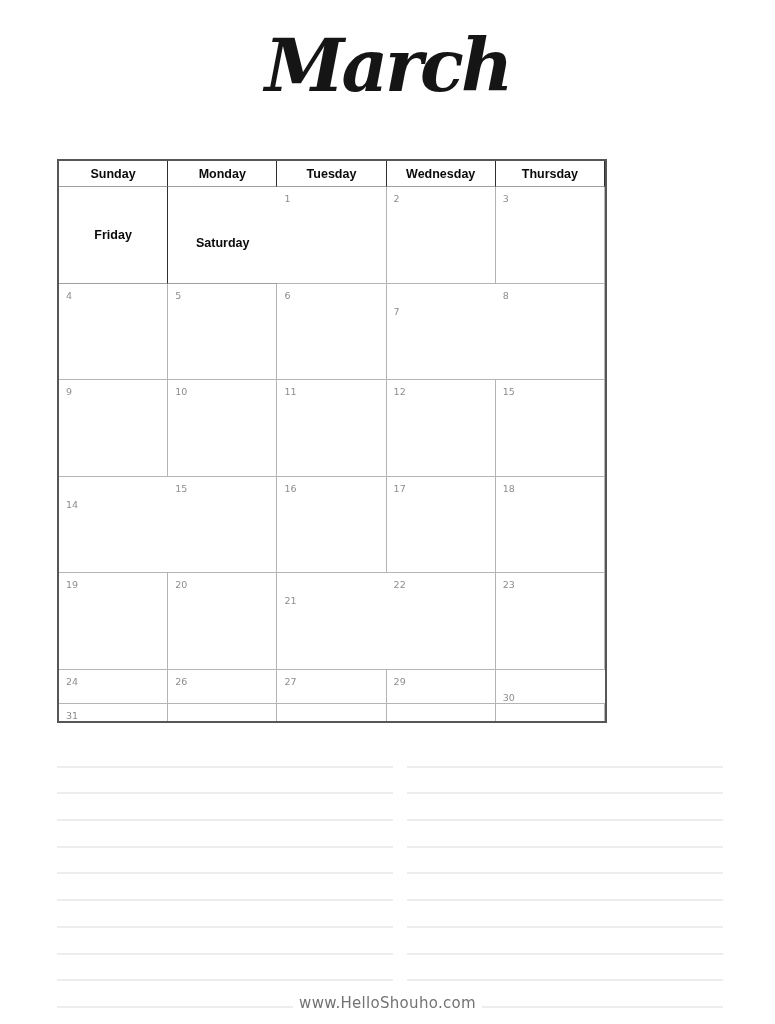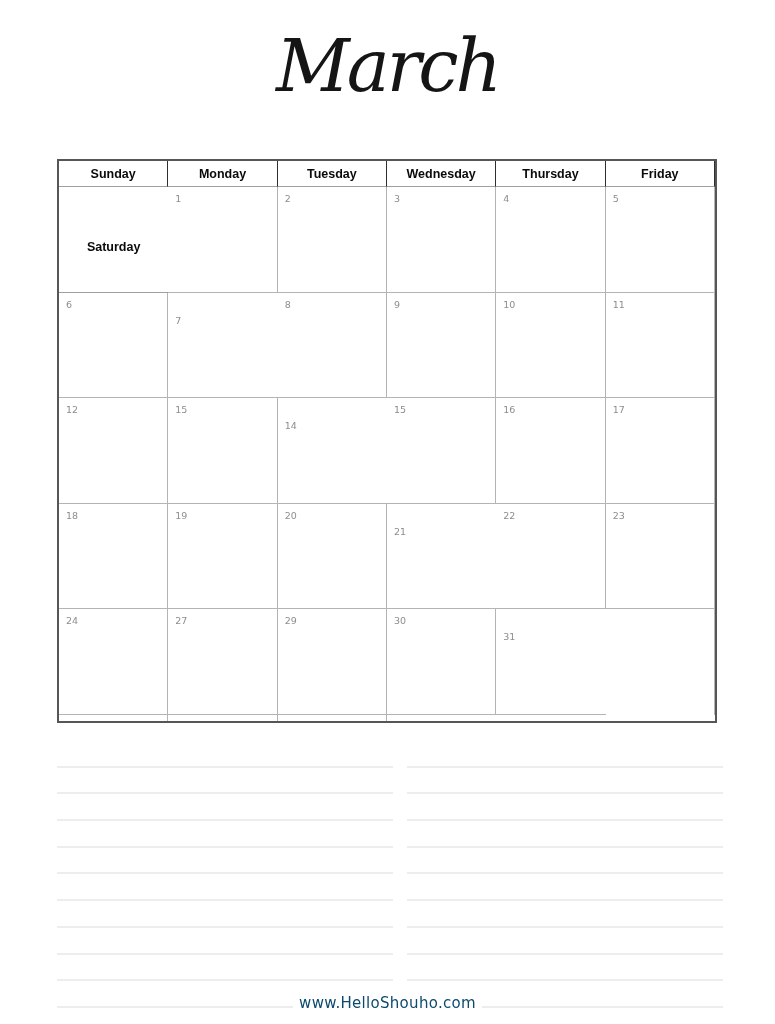--- a/index.html
+++ b/index.html
@@ -9,34 +9,34 @@
     position:relative;
     overflow:hidden;
     font-family:"Liberation Sans", sans-serif;
   }
 
   
   .title {
     position:absolute; top:18px; left:0; width:775px;
     text-align:center;
     font-family:"DejaVu Serif", serif;
-    font-style:italic; font-weight:normal;
+    font-style:italic; font-weight:bold;
     font-size:72px; line-height:96px;
     letter-spacing:-3px;
     color:#151515;
   }
 
   
   .calendar {
     position:absolute; left:57px; top:159px;
-    width:660px; height:564px;
+    width:550px; height:564px;
     box-sizing:border-box;
     border:2px solid #565656;
     display:grid;
-    grid-template-columns:repeat(6, 1fr);
+    grid-template-columns:repeat(5, 1fr);
     grid-template-rows:26px repeat(5, 1fr);
     background:#ffffff;
   }
   .cal-h {
     display:flex; align-items:center; justify-content:center;
     font-weight:bold; font-size:12.5px; color:#0a0a0a;
     border-right:1px solid #2e2e2e;
     border-bottom:1px solid #9f9f9f;
     box-sizing:border-box;
   }
@@ -63,21 +63,21 @@
 
   
   .footer {
     position:absolute; top:994px; left:0; width:775px;
     text-align:center;
   }
   .footer span {
     background:#ffffff;
     padding:0 6px;
     font-family:"DejaVu Sans", sans-serif;
-    font-size:15px; color:#0c4a6e;
+    font-size:15px; color:#737373;
     letter-spacing:0.3px;
   }
 </style>
 </head>
 <body>
 
 <div class="title">March</div>
 
 <div class="calendar">
   <div class="cal-h">Sunday</div>
@@ -108,20 +108,21 @@
   <div class="cal-c">16</div>
   <div class="cal-c">17</div>
   <div class="cal-c">18</div>
   <div class="cal-c">19</div>
   <div class="cal-c">20</div>
   <div class="cal-c">21</div>
 
   <div class="cal-c">22</div>
   <div class="cal-c">23</div>
   <div class="cal-c">24</div>
+  <div class="cal-c">26</div>
   <div class="cal-c">27</div>
 
   <div class="cal-c">29</div>
   <div class="cal-c">30</div>
   <div class="cal-c">31</div>
   <div class="cal-c"></div>
   <div class="cal-c"></div>
   <div class="cal-c"></div>
   <div class="cal-c"></div>
 </div>

